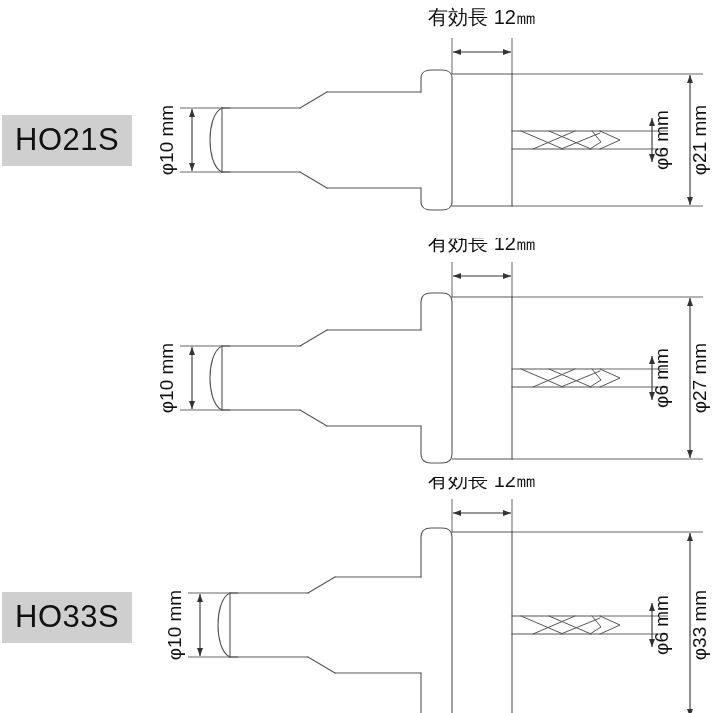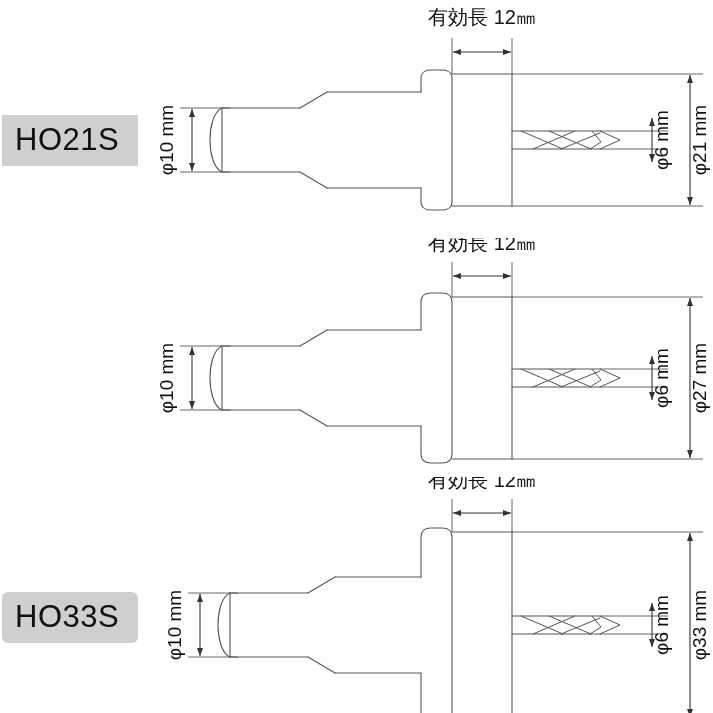--- a/index.html
+++ b/index.html
@@ -33,21 +33,21 @@
   .row-2 { top: 477px; }
 
   .model-badge {
     position: absolute;
     left: 2px;
     background: #cfcfcf;
     color: #111111;
     font-size: 31px;
     letter-spacing: 0.5px;
     line-height: 1;
-    padding: 9px 19px 11px 13px;
+    padding: 9px 13px 11px 13px;
     font-family: "Liberation Sans", "DejaVu Sans", sans-serif;
     white-space: nowrap;
     box-sizing: border-box;
   }
   .row svg {
     position: absolute;
     left: 0;
     top: 0;
     display: block;
   }
@@ -204,21 +204,21 @@
       <text class="vtxt" x="668" y="140" font-size="19" text-anchor="middle" transform="rotate(-90 668 140)">φ6 mm</text>
 
       <g>
         <line x1="690" y1="60" x2="690" y2="220" stroke="#333" stroke-width="1.1" marker-start="url(#ar1e)" marker-end="url(#ar1s)"></line>
       </g>
       <text class="vtxt" x="706" y="140" font-size="19" text-anchor="middle" transform="rotate(-90 706 140)">φ27 mm</text>
     </svg>
   </div>
 
   <div class="row row-2">
-    <div class="model-badge" style="top:115px;border-radius:6px;">HO33S</div>
+    <div class="model-badge" style="top:115px;">HO33S</div>
     <svg width="713" height="236" viewBox="0 0 713 236">
       <defs>
         <marker id="ar2s" markerWidth="9" markerHeight="9" refX="8" refY="3" orient="auto" markerUnits="userSpaceOnUse">
           <path d="M0,0 L8,3 L0,6 z" fill="#333"></path>
         </marker>
         <marker id="ar2e" markerWidth="9" markerHeight="9" refX="0" refY="3" orient="auto" markerUnits="userSpaceOnUse">
           <path d="M8,0 L0,3 L8,6 z" fill="#333"></path>
         </marker>
       </defs>
       <g fill="none" stroke="#555" stroke-width="1.1" stroke-linejoin="round" stroke-linecap="round">

